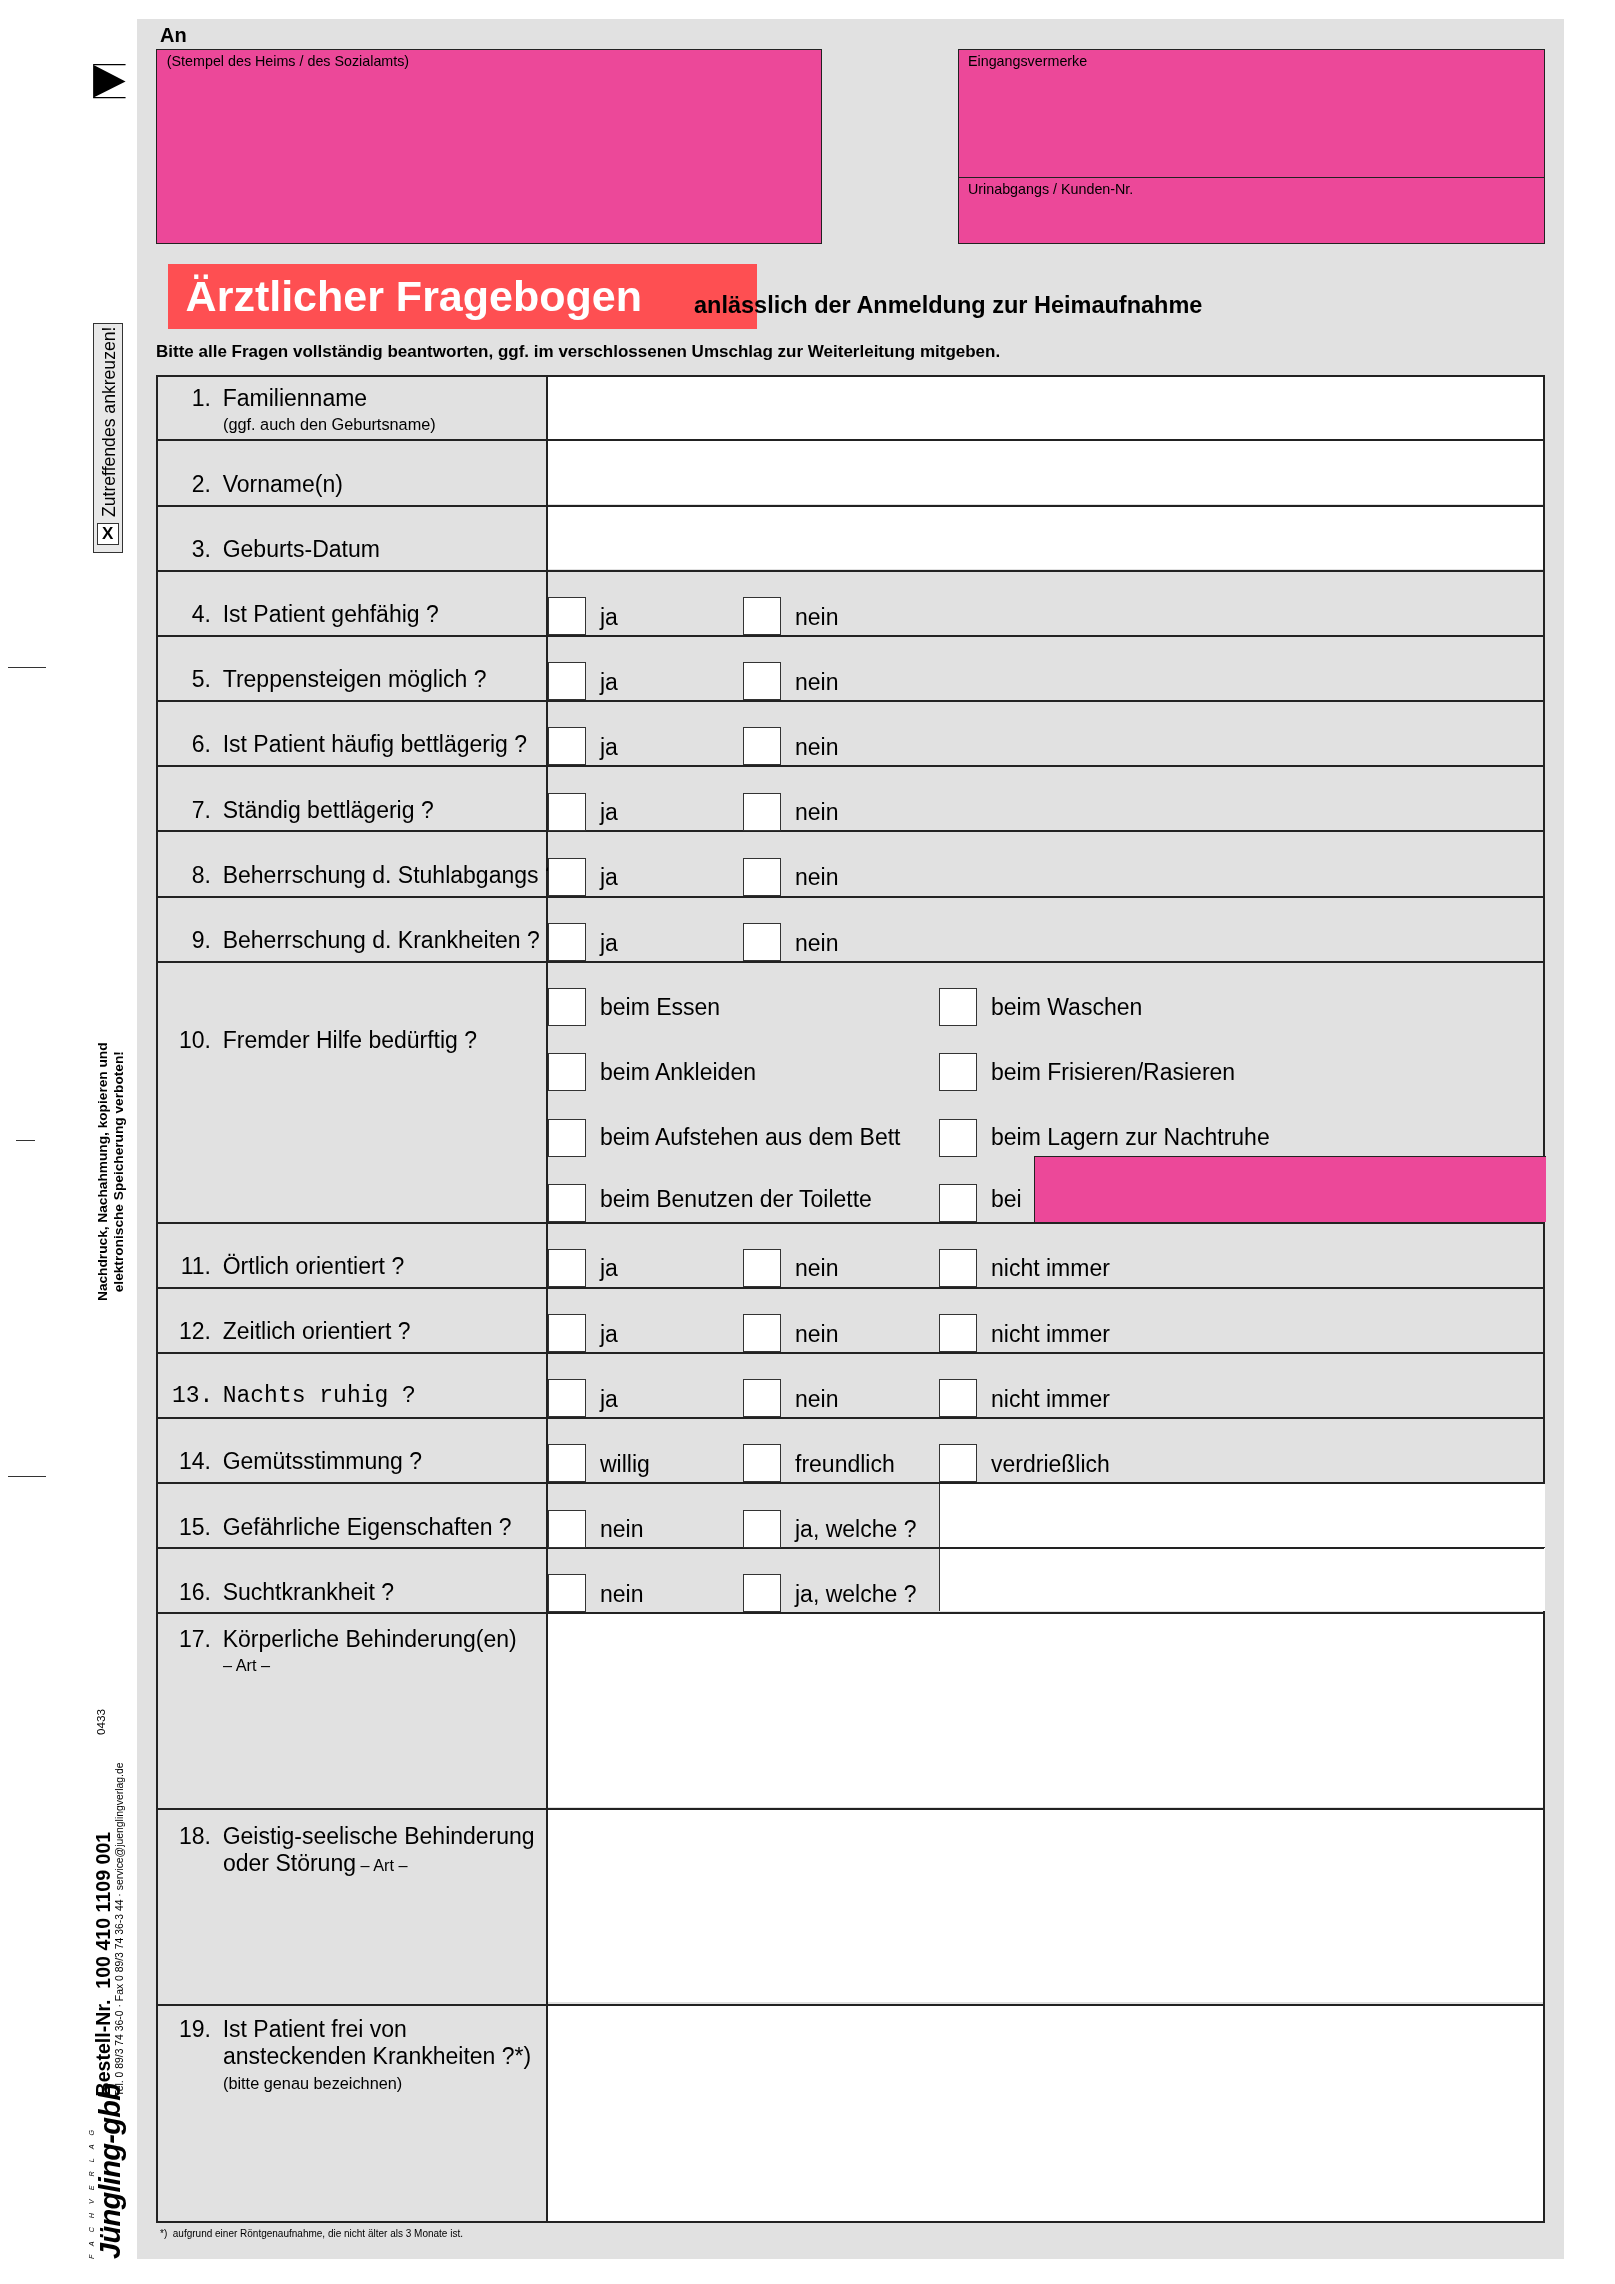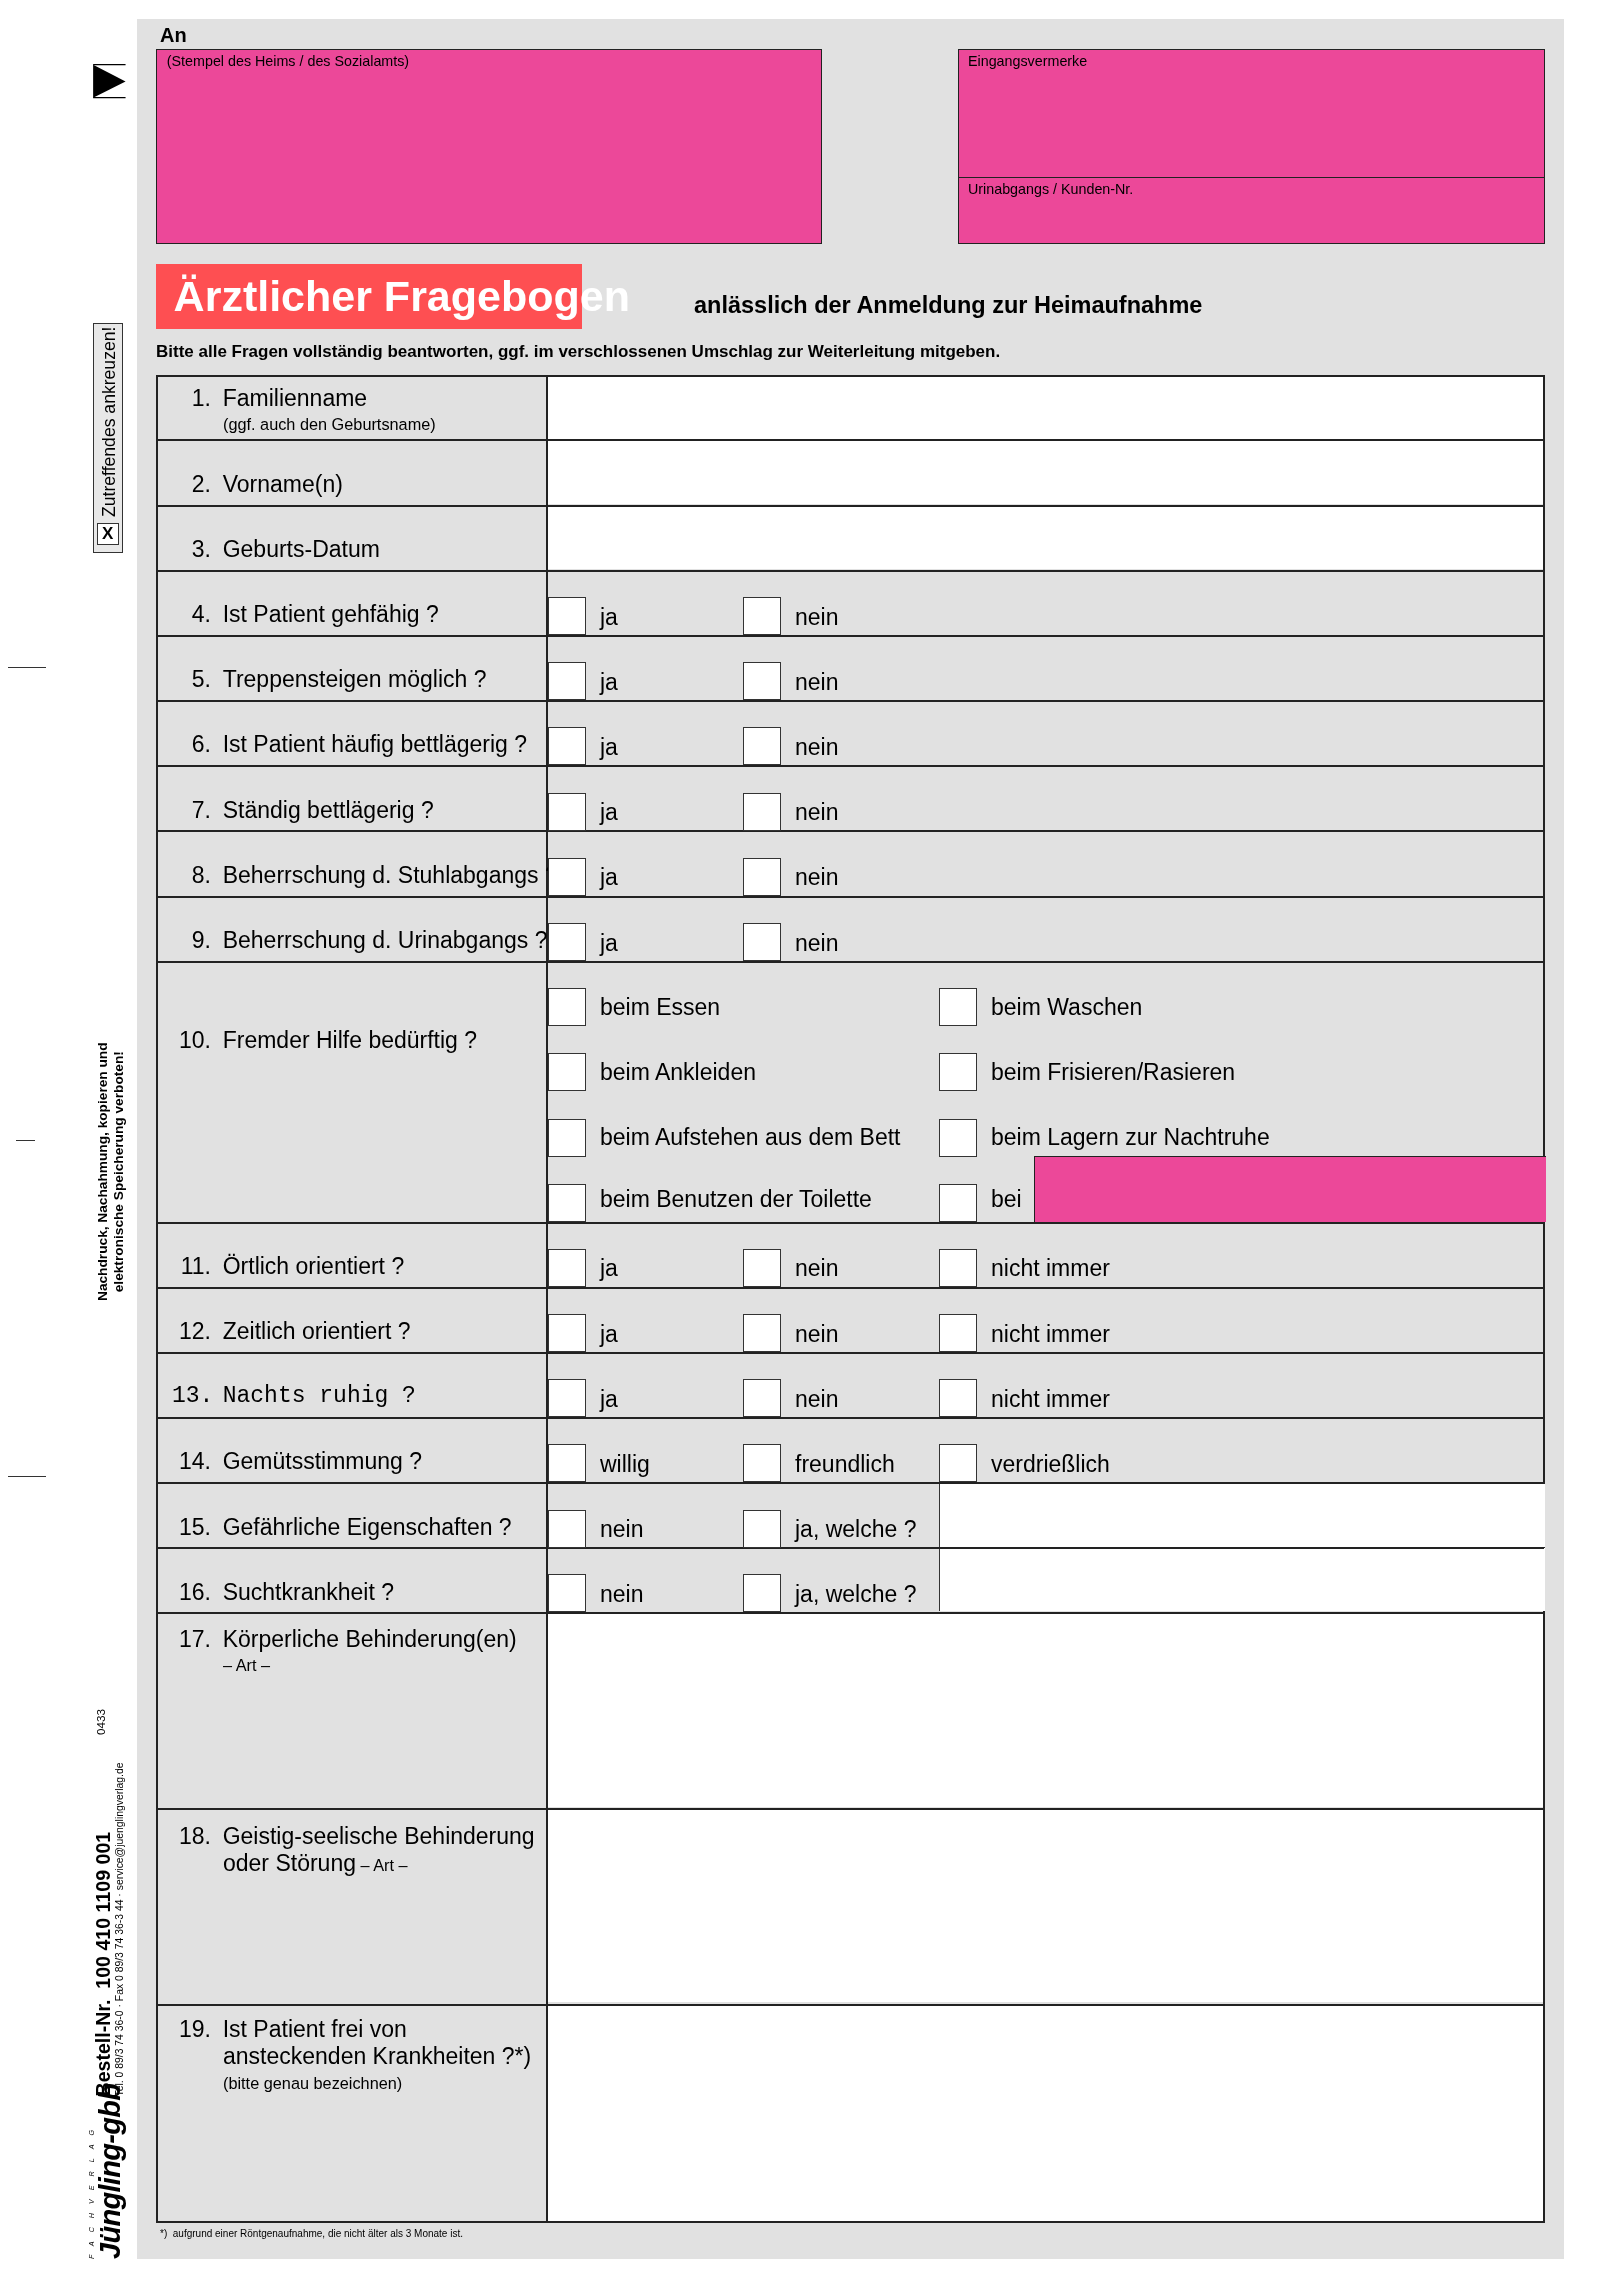--- a/index.html
+++ b/index.html
@@ -67,21 +67,21 @@
 <div class="abs box" style="left:156px;top:49px;width:666px;height:195px;">
   <div class="small" style="margin:2.6px 0 0 9.8px;">(Stempel des Heims / des Sozialamts)</div>
 </div>
 <div class="abs box" style="left:958px;top:49px;width:587px;height:129px;">
   <div class="small" style="margin:2.6px 0 0 9px;">Eingangsvermerke</div>
 </div>
 <div class="abs box" style="left:958px;top:177px;width:587px;height:67px;">
   <div class="small" style="margin:2.6px 0 0 9px;">Urinabgangs / Kunden-Nr.</div>
 </div>
 
-<div class="abs" style="left:156px;top:264px;width:426px;height:65px;background:#fe4f52;">
+<div class="abs" style="left:168px;top:264px;width:589px;height:65px;background:#fe4f52;">
   <div style="color:#fff;font-weight:bold;font-size:43px;line-height:65px;padding-left:17.6px;white-space:nowrap;">Ärztlicher Fragebogen</div>
 </div>
 <div class="abs" style="left:694px;top:292px;font-size:23.5px;font-weight:bold;white-space:nowrap;text-align:center;">anlässlich der Anmeldung zur Heimaufnahme</div>
 <div class="abs" style="left:156px;top:342px;font-size:17px;font-weight:bold;white-space:nowrap;">Bitte alle Fragen vollständig beantworten, ggf. im verschlossenen Umschlag zur Weiterleitung mitgeben.</div>
 
 <div class="abs" style="left:156px;top:375px;width:1389px;height:1848px;border:2px solid #222;box-sizing:border-box;"></div>
 
 <div class="abs" style="left:546px;top:375px;height:1848px;border-left:2px solid #222;"></div>
 
 <div class="abs" style="left:548px;top:377px;width:995px;height:63px;background:#fff;"></div>
@@ -118,21 +118,21 @@
   <span class="num">1.</span><span>Familienname</span>
   <span class="sub">(ggf. auch den Geburtsname)</span>
 </div>
 <div class="q" style="left:172px;top:471px;"><span class="num">2.</span><span>Vorname(n)</span></div>
 <div class="q" style="left:172px;top:536px;"><span class="num">3.</span><span>Geburts-Datum</span></div>
 <div class="q" style="left:172px;top:601px;"><span class="num">4.</span><span>Ist Patient gehfähig ?</span></div>
 <div class="q" style="left:172px;top:666px;"><span class="num">5.</span><span>Treppensteigen möglich ?</span></div>
 <div class="q" style="left:172px;top:731px;"><span class="num">6.</span><span>Ist Patient häufig bettlägerig ?</span></div>
 <div class="q" style="left:172px;top:797px;"><span class="num">7.</span><span>Ständig bettlägerig ?</span></div>
 <div class="q" style="left:172px;top:862px;"><span class="num">8.</span><span>Beherrschung d. Stuhlabgangs ?</span></div>
-<div class="q" style="left:172px;top:927px;"><span class="num">9.</span><span>Beherrschung d. Urinabgangs ?</span></div>
+<div class="q" style="left:172px;top:927px;"><span class="num">9.</span><span>Beherrschung d. Krankheiten ?</span></div>
 <div class="q" style="left:172px;top:992px;margin-top:35px;"><span class="num">10.</span><span>Fremder Hilfe bedürftig ?</span></div>
 <div class="q" style="left:172px;top:1253px;"><span class="num">11.</span><span>Örtlich orientiert ?</span></div>
 <div class="q" style="left:172px;top:1318px;"><span class="num">12.</span><span>Zeitlich orientiert ?</span></div>
 <div class="q" style="left:172px;top:1383px;font-family:Liberation Mono, monospace;"><span class="num">13.</span><span>Nachts ruhig ?</span></div>
 <div class="q" style="left:172px;top:1448px;"><span class="num">14.</span><span>Gemütsstimmung ?</span></div>
 <div class="q" style="left:172px;top:1514px;"><span class="num">15.</span><span>Gefährliche Eigenschaften ?</span></div>
 <div class="q" style="left:172px;top:1579px;"><span class="num">16.</span><span>Suchtkrankheit ?</span></div>
 <div class="q" style="left:172px;top:1626px;">
   <span class="num">17.</span><span>Körperliche Behinderung(en)</span>
   <span class="sub">– Art –</span>

